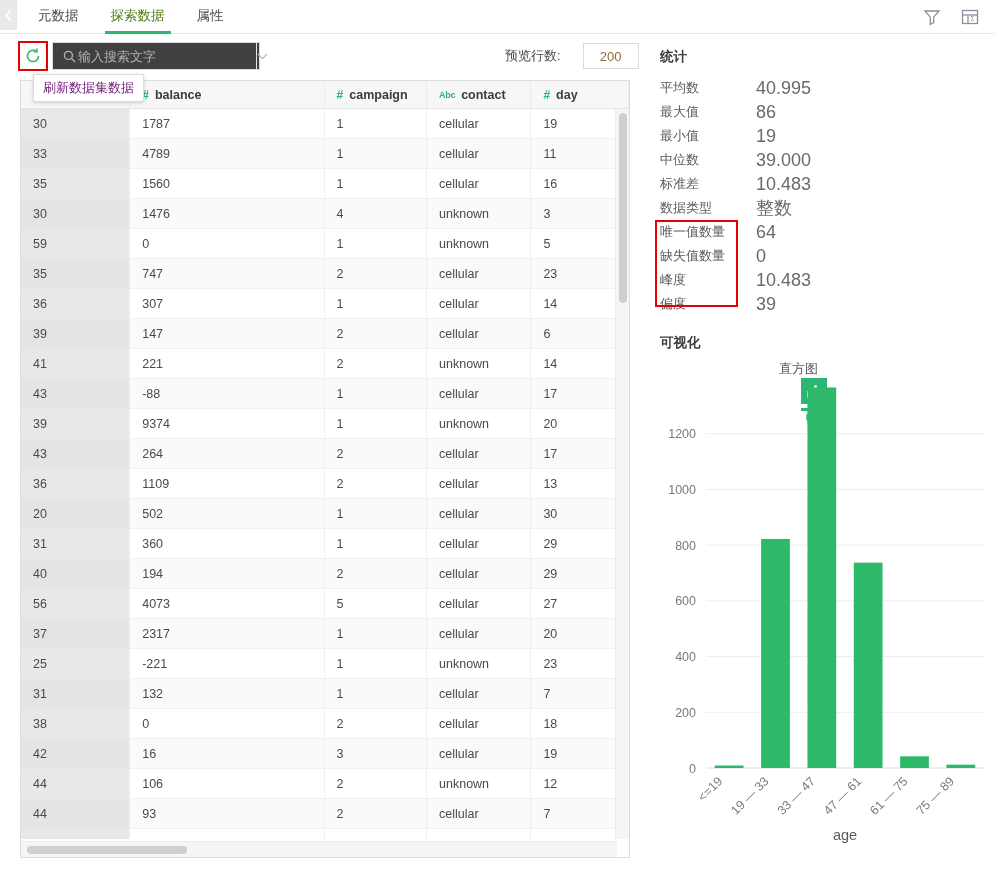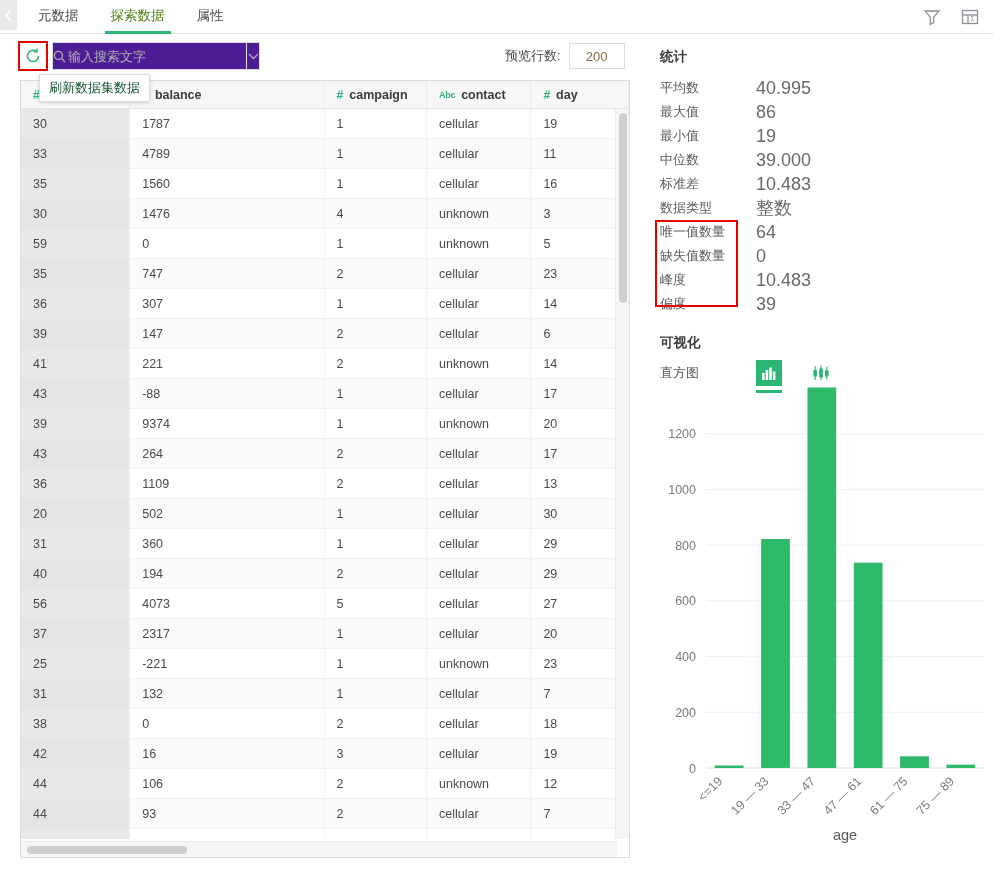--- a/index.html
+++ b/index.html
@@ -54,45 +54,45 @@
     cursor: pointer;
   }
   .redbox-refresh {
     position: absolute; left: 18px; top: 7px;
     width: 30px; height: 30px;
     border: 2px solid #e60000; pointer-events: none;
   }
   .search-wrap {
     position: absolute; left: 52px; top: 8px;
     width: 208px; height: 28px;
-    border: 1px solid #dcdcdc; background: #4c1d95;
-    display: flex; align-items: center;
+    border: 1px solid #dcdcdc; background: #404040;
+    display: flex; align-items: center; padding-left: 10px;
   }
   .search-icon-box { width: 24px; display:flex; align-items:center; justify-content:center; }
   .search-input {
     flex: 1; border: 0; outline: 0; height: 26px;
     font-size: 13px; color: #9a9a9a;
     font-family: "Liberation Sans", "DejaVu Sans", sans-serif;
     background: transparent;
   }
   .search-input::placeholder { color: #b0b0b0; }
   .search-caret {
     width: 28px; height: 26px; border-left: 1px solid #e3e3e3;
     display: flex; align-items: center; justify-content: center; cursor: pointer;
   }
   .tooltip {
-    position: absolute; left: 39px; top: 40px;
+    position: absolute; left: 33px; top: 40px;
     background: #ffffff; border: 1px solid #dcdcdc;
     box-shadow: 0 1px 4px rgba(0,0,0,.16);
-    padding: 4px 9px; font-size: 13px; color: #14532d;
+    padding: 4px 9px; font-size: 13px; color: #701a75;
     white-space: nowrap; z-index: 40;
   }
   .preview-rows {
     position: absolute; left: 505px; top: 9px;
-    display: flex; align-items: center; gap: 8px;
+    display: flex; align-items: center; gap: 22px;
   }
   .preview-label { font-size: 13px; color: #4a4a4a; }
   .preview-input {
     width: 56px; height: 26px; border: 1px solid #dcdcdc;
     text-align: center; font-size: 13px; color: #8a6d3b;
     outline: 0; background: #fff;
     font-family: "Liberation Sans", "DejaVu Sans", sans-serif;
   }
 
   
@@ -168,21 +168,21 @@
   .redbox-stats {
     position: absolute; left: 7px; top: 172px;
     width: 83px; height: 87px;
     border: 2px solid #e60000; pointer-events: none;
   }
 
   .viz-title {
     font-size: 13.5px; font-weight: bold; color: #3c3c3c;
     margin: 18px 0 8px 12px;
   }
-  .viz-row { display: flex; align-items: center; padding-left: 12px; }
+  .viz-row { display: flex; align-items: center; padding-left: 12px; flex-direction: column; }
   .viz-label { width: 96px; font-size: 13px; color: #5a5a5a; }
   .viz-btn {
     width: 26px; height: 26px; display: flex; align-items: center;
     justify-content: center; cursor: pointer; position: relative;
     margin-right: 26px;
   }
   .viz-btn.active { background: #2bb673; }
   .viz-btn.active::after {
     content: ""; position: absolute; left: 0; right: 0; bottom: -7px;
     height: 3px; background: #2bb673;

